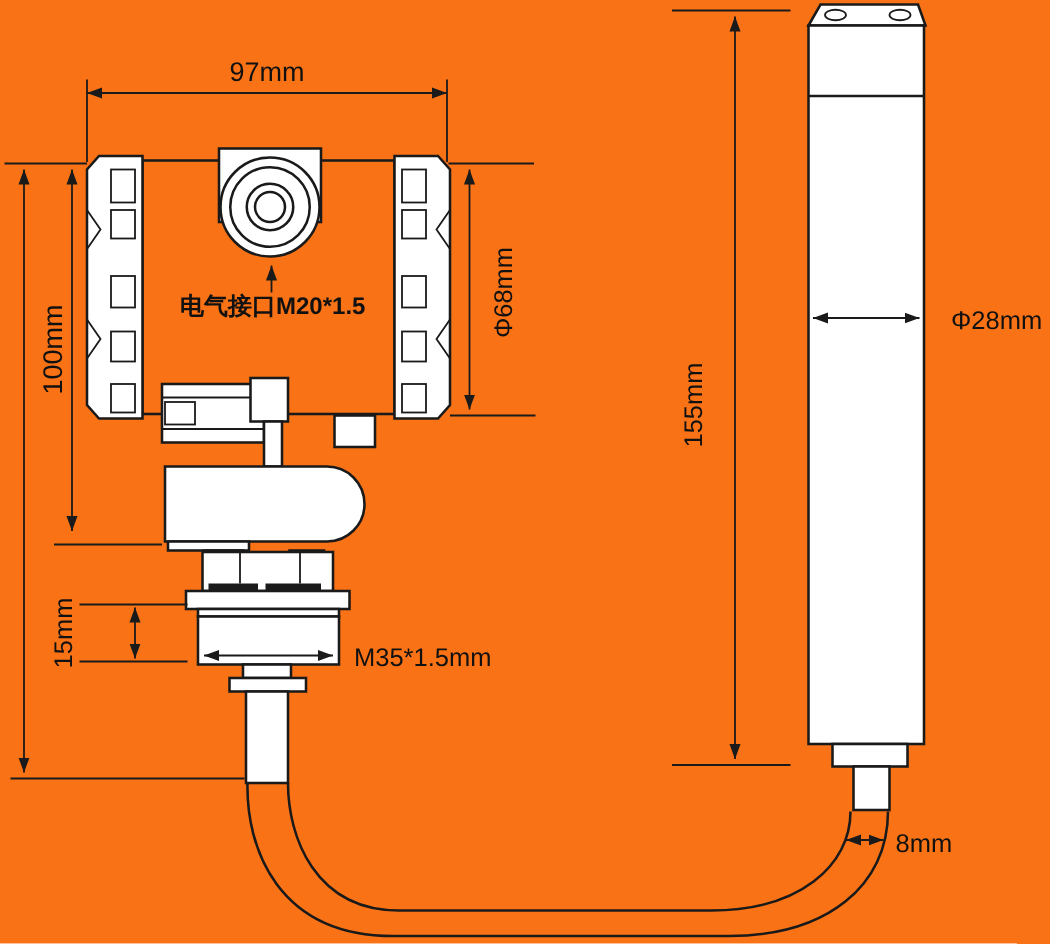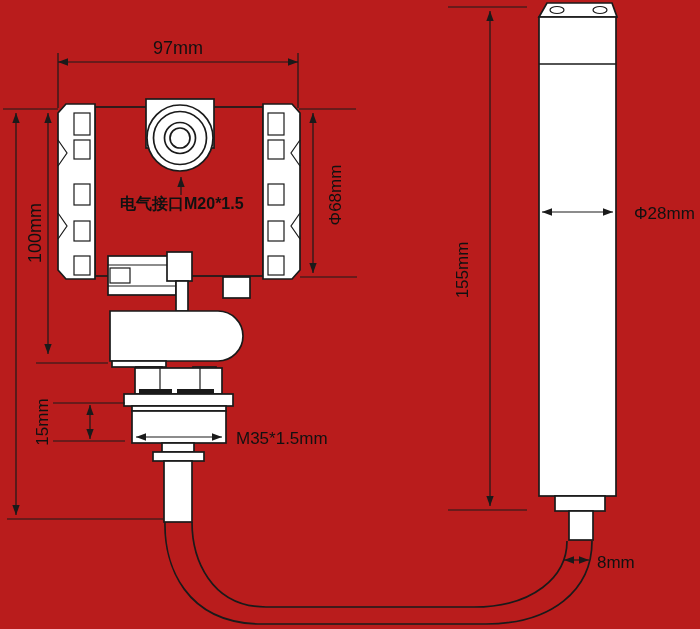--- a/index.html
+++ b/index.html
@@ -1,20 +1,20 @@
 <!DOCTYPE html>
 <html><head>
 <meta charset="utf-8">
 <style>
   html,body{
     margin:0;padding:0;width:700px;height:629px;overflow:hidden;
     background:#ffffff;
     font-family:"Liberation Sans","DejaVu Sans",sans-serif;
   }
-  .canvas{position:relative;width:700px;height:629px;background:#b91c1c;}
+  .canvas{position:relative;width:700px;height:629px;background:#f97316;}
   svg{display:block;}
   svg text{
     fill:#111111;
     font-family:"Liberation Sans","DejaVu Sans",sans-serif;
   }
   .dim-text{font-size:18px;}
   .dim-text-sm{font-size:17px;}
   .port-text{font-size:16px;font-weight:700;}
   .obj{fill:none;stroke:#1a1a1a;stroke-width:1.7;}
   .objw{fill:#ffffff;stroke:#1a1a1a;stroke-width:1.7;}

